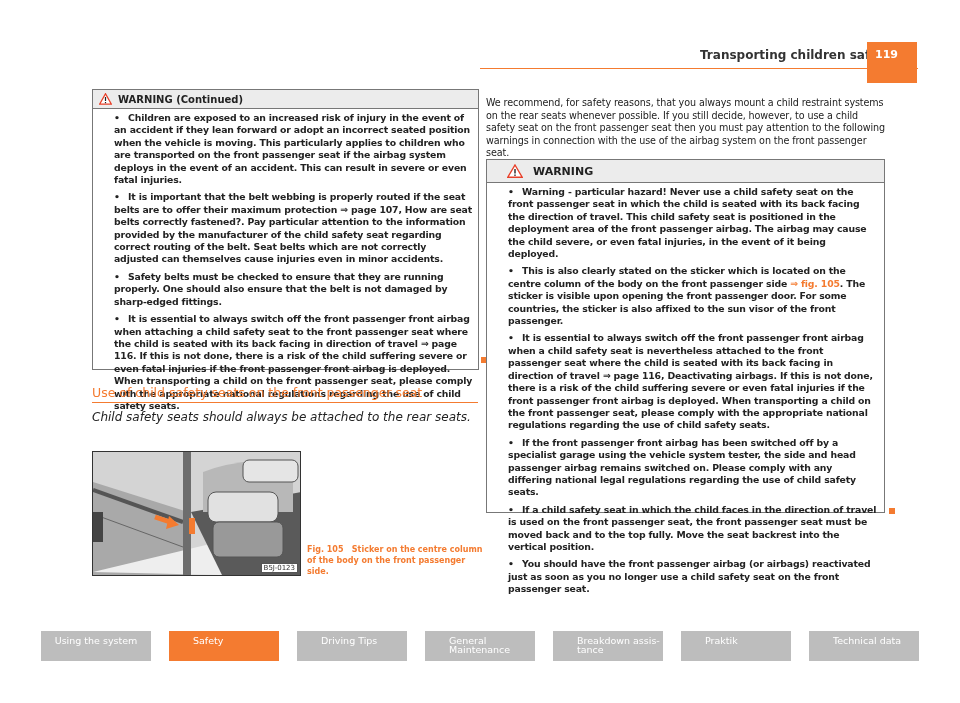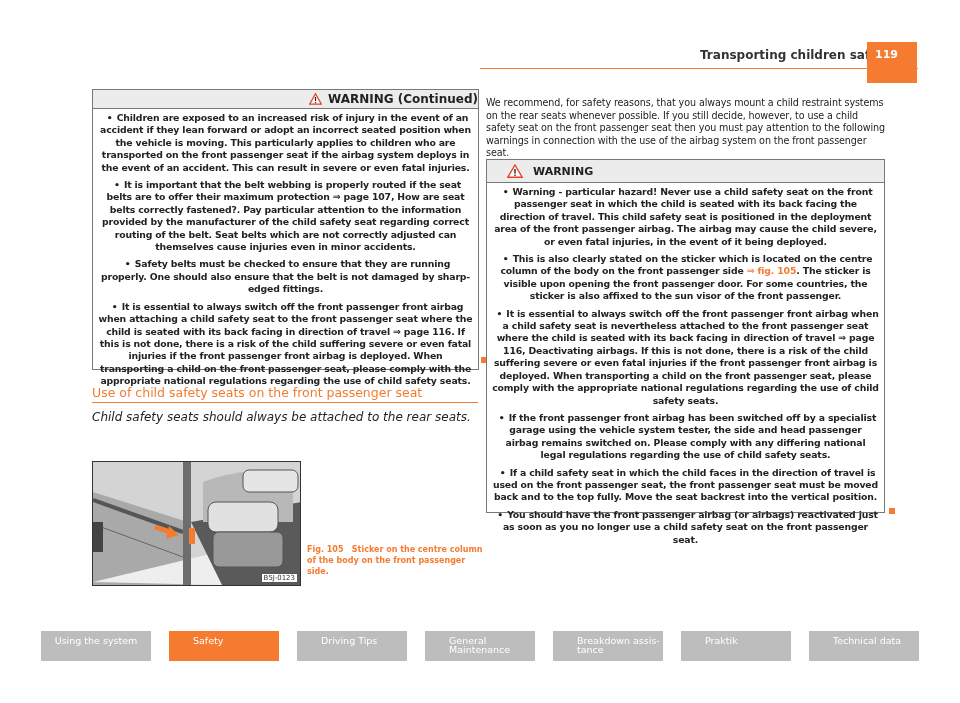--- a/index.html
+++ b/index.html
@@ -22,36 +22,35 @@
   .warn-box {
     position:absolute; border:1px solid #777; background:#fff; box-sizing:border-box;
   }
   .warn-head {
     background:#ececec; border-bottom:1px solid #777; height:20px;
     display:flex; align-items:center; padding-left:6px; gap:6px;
   }
   .warn-head .label { font-weight:bold; color:#222; }
   .warn-body { padding:3px 5px 2px 5px; }
   .warn-body p {
-    margin:0 0 5px 0; font-size:9.3px; line-height:12.4px; font-weight:bold; color:#222;
+    margin:0 0 5px 16px; font-size:9.3px; line-height:12.4px; font-weight:bold; color:#222;
     letter-spacing:-0.15px;
-    text-align:center;
   }
   .bullet { display:inline-block; width:14px; }
   .ref { color:#f47b30; }
   .end-mark { position:absolute; width:6px; height:6px; background:#f47b30; }
   .section-title {
     position:absolute; left:92px; top:385px; width:386px; font-size:12.5px; color:#f47b30;
     border-bottom:1.5px solid #f47b30; padding-bottom:2px;
   }
   .intro {
     position:absolute; left:92px; top:410px; font-size:12px; font-style:italic; color:#222;
   }
   .figure {
-    position:absolute; left:92px; top:461px; width:209px; height:125px; border:1px solid #333;
+    position:absolute; left:92px; top:451px; width:209px; height:125px; border:1px solid #333;
     box-sizing:border-box; overflow:hidden; background:#cfcfcf;
   }
   .fig-code {
     position:absolute; right:2px; bottom:2px; font-size:7px; background:#fff; border:1px solid #555;
     padding:0 2px; color:#333;
   }
   .caption {
     position:absolute; left:307px; top:544px; width:180px; font-size:8px; line-height:11px;
     font-weight:bold; color:#f47b30;
   }
@@ -72,21 +71,21 @@
   .nav-item.first span { padding-left:0; }
 </style>
 </head>
 <body>
 
 <div class="header-title">Transporting children safely</div>
 <div class="page-num">119</div>
 <div class="header-line"></div>
 
 <div class="warn-box" style="left:92px; top:89px; width:387px; height:281px;">
-  <div class="warn-head" style="height:18px; font-size:12px;justify-content:flex-end;">
+  <div class="warn-head" style="height:18px; font-size:10px;">
     <svg width="13" height="12" viewBox="0 0 13 12">
       <path d="M6.5 0.8 L12.4 11.2 L0.6 11.2 Z" fill="#fff" stroke="#e8402a" stroke-width="1.3"></path>
       <rect x="5.9" y="4" width="1.2" height="4" fill="#222"></rect>
       <rect x="5.9" y="9" width="1.2" height="1.2" fill="#222"></rect>
     </svg>
     <span class="label">WARNING (Continued)</span>
   </div>
   <div class="warn-body">
     <p><span class="bullet">•</span><span>Children are exposed to an increased risk of injury in the event of an accident if they lean forward or adopt an incorrect seated position when the vehicle is moving. This particularly applies to children who are transported on the front passenger seat if the airbag system deploys in the event of an accident. This can result in severe or even fatal injuries.</span></p>
     <p><span class="bullet">•</span><span>It is important that the belt webbing is properly routed if the seat belts are to offer their maximum protection ⇒ page 107, How are seat belts correctly fastened?. Pay particular attention to the information provided by the manufacturer of the child safety seat regarding correct routing of the belt. Seat belts which are not correctly adjusted can themselves cause injuries even in minor accidents.</span></p>

